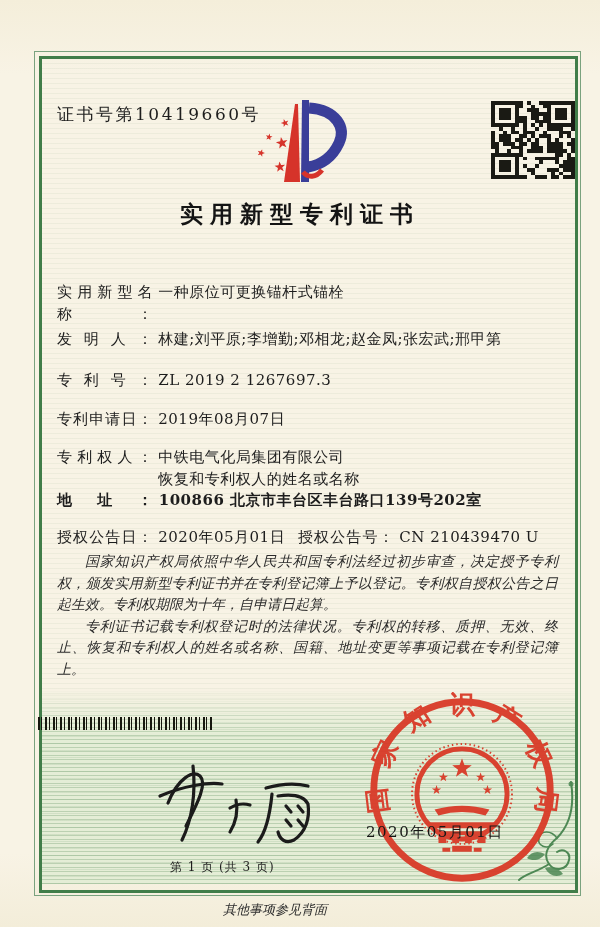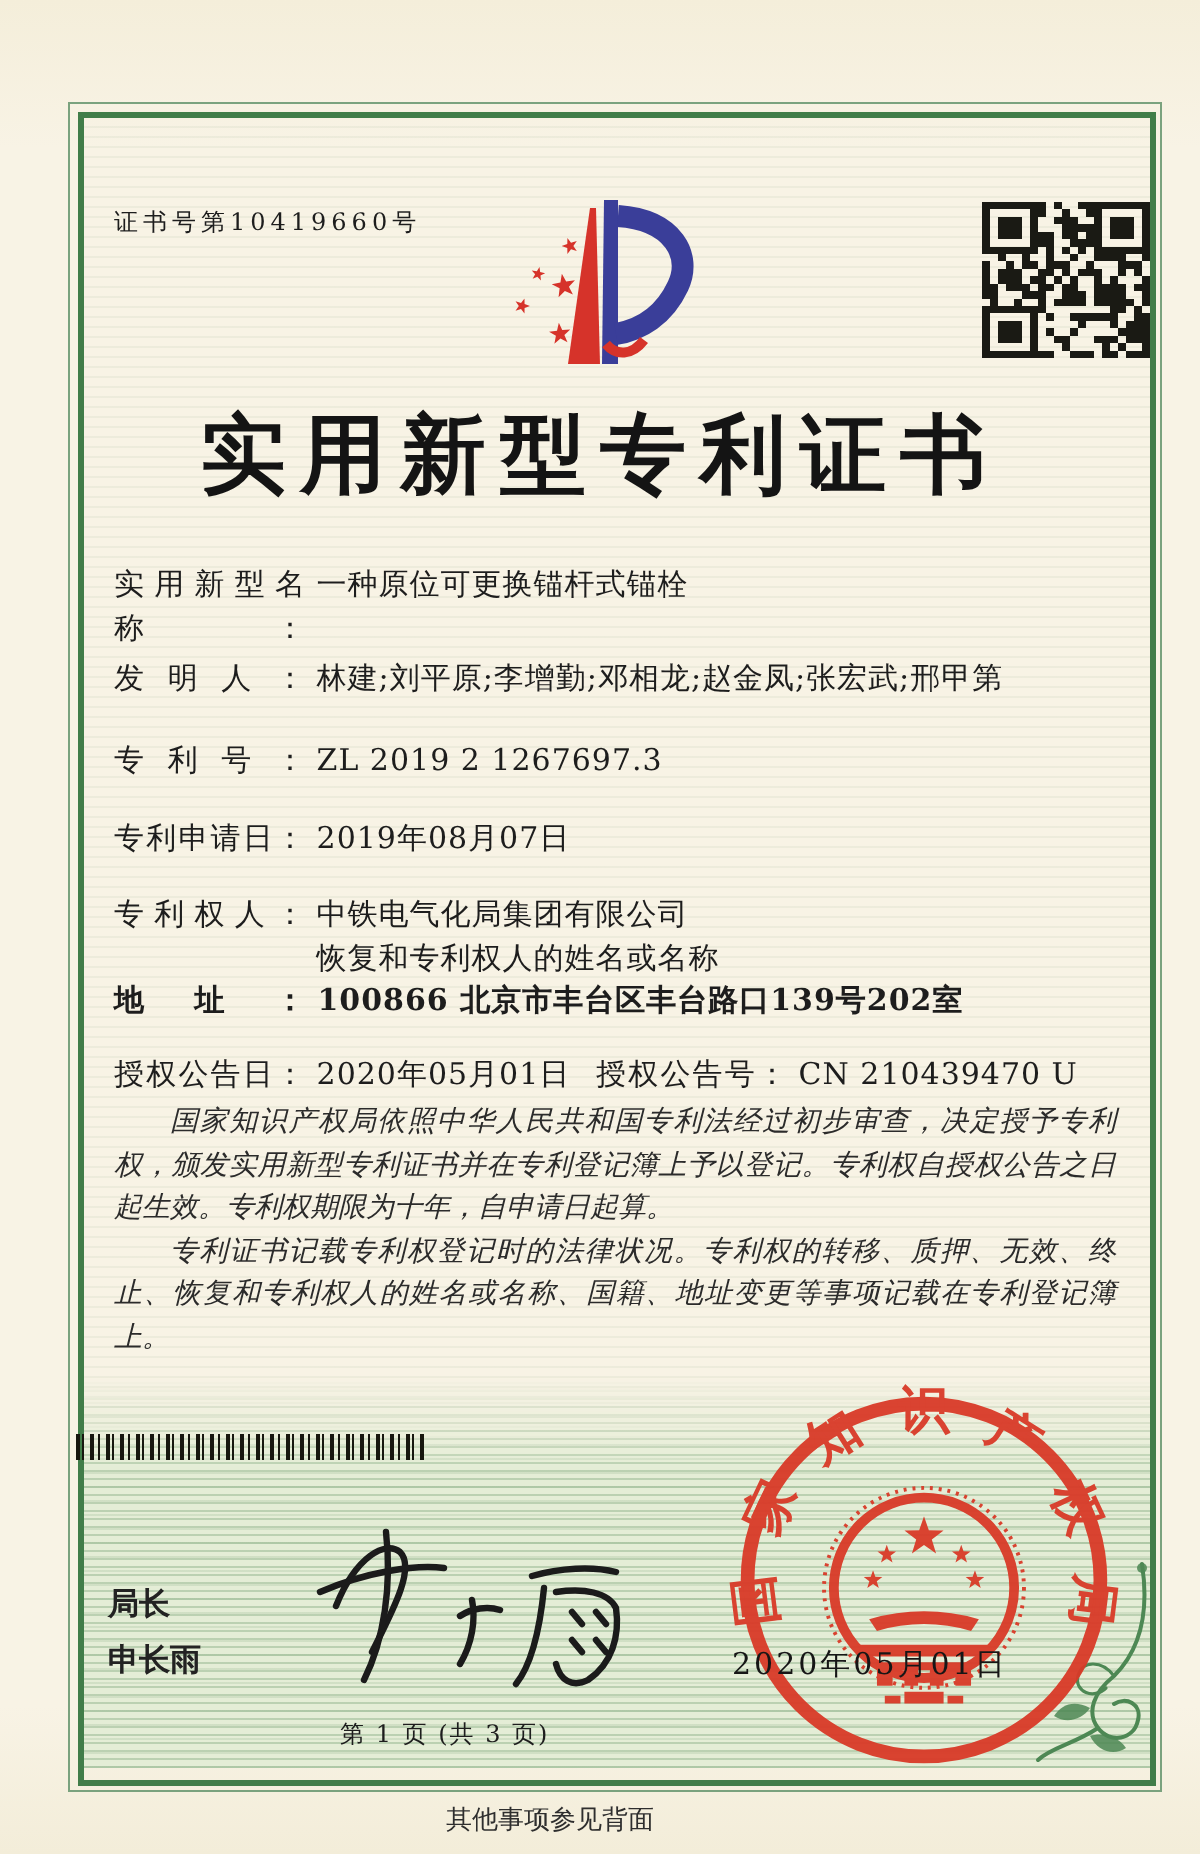--- a/index.html
+++ b/index.html
@@ -12,45 +12,45 @@
   .frame-inner{position:absolute;left:39px;top:56px;width:533px;height:831px;border:3px solid #417d49;}
   .texture{position:absolute;left:42px;top:59px;width:533px;height:825px;
     background:repeating-linear-gradient(0deg,rgba(140,170,135,.10) 0 1px,transparent 1px 5px);}
   .band{position:absolute;left:42px;top:688px;width:533px;height:196px;
     background:
       repeating-linear-gradient(0deg,rgba(120,162,118,.38) 0 1px,transparent 1px 4px),
       repeating-linear-gradient(0deg,rgba(120,162,118,.18) 0 1px,transparent 1px 7px),
       #e4edd6;
     -webkit-mask-image:linear-gradient(180deg,transparent 0,#000 46px);
     mask-image:linear-gradient(180deg,transparent 0,#000 46px);}
-  .cert-no{position:absolute;left:57px;top:103px;font-size:12px;letter-spacing:2.5px;}
+  .cert-no{position:absolute;left:57px;top:103px;font-size:17px;letter-spacing:2.5px;}
   .logo{position:absolute;left:238px;top:80px;}
   .qr{position:absolute;left:491px;top:101px;}
   .title{position:absolute;left:0;right:0;top:199px;text-align:center;
-    font-size:43px;font-weight:700;letter-spacing:7px;color:#141414;}
+    font-size:23px;font-weight:700;letter-spacing:7px;color:#141414;}
   .row{position:absolute;left:57px;right:40px;font-size:15px;letter-spacing:.5px;line-height:22px;}
   .lbl{display:inline-block;width:96px;text-align:justify;text-align-last:justify;vertical-align:top;}
   .val{display:inline-block;vertical-align:top;}
   .r-name{top:281px;} .r-inv{top:328px;} .r-pat{top:369px;} .r-fil{top:408px;}
   .r-own{top:446px;} .r-addr{top:489px;font-weight:bold;} .r-grant{top:526px;}
   .grant2{position:absolute;left:241px;top:0;}
   .body-text{position:absolute;left:57px;right:42px;top:551px;
     font-size:14px;line-height:21.5px;font-style:italic;text-align:justify;color:#2b2b2b;}
   .body-text p{margin:0;text-indent:2em;}
   .barcode{position:absolute;left:38px;top:717px;width:176px;height:13px;
     background:repeating-linear-gradient(90deg,#17170f 0 2px,transparent 2px 3px,#17170f 3px 4px,transparent 4px 7px,#17170f 7px 9px,transparent 9px 11px,#17170f 11px 12px,transparent 12px 15px);}
   .signer{position:absolute;left:54px;top:788px;font-family:"DejaVu Sans","Liberation Sans",sans-serif;
     font-weight:700;font-size:15.5px;line-height:28px;color:#222;}
   .signature{position:absolute;left:138px;top:748px;z-index:3;}
   .seal{position:absolute;left:364px;top:692px;z-index:4;opacity:.95;}
   .seal-date{position:absolute;left:366px;top:823px;z-index:5;font-size:15px;letter-spacing:1.5px;color:#161616;}
   .flourish{position:absolute;left:515px;top:780px;z-index:2;}
   .page-no{position:absolute;left:170px;top:859px;width:200px;text-align:left;font-size:12px;letter-spacing:1px;}
   .back-note{position:absolute;left:175px;top:901px;width:200px;text-align:center;
-    font-size:13px;color:#2e2e2e;}
+    font-size:13px;font-style:italic;color:#2e2e2e;}
 </style>
 </head>
 <body>
 
 <div class="page">
 
   <div class="frame-outer"></div>
   <div class="frame-inner"></div>
   <div class="texture"></div>
   <div class="band"></div>
@@ -377,24 +377,20 @@
     </span>
   </div>
 
   <div class="body-text">
     <p>国家知识产权局依照中华人民共和国专利法经过初步审查，决定授予专利权，颁发实用新型专利证书并在专利登记簿上予以登记。专利权自授权公告之日起生效。专利权期限为十年，自申请日起算。</p>
     <p>专利证书记载专利权登记时的法律状况。专利权的转移、质押、无效、终止、恢复和专利权人的姓名或名称、国籍、地址变更等事项记载在专利登记簿上。</p>
   </div>
 
   <div class="barcode"></div>
 
-  <div class="signer">
-    <div>局长</div>
-    <div>申长雨</div>
-  </div>
 
   <div class="signature">
     <svg width="180" height="100" viewBox="0 0 180 100">
       <g fill="none" stroke="#1b1b1b" stroke-width="3.2" stroke-linecap="round">
         <path d="M30,55 C40,30 55,22 62,28 C70,36 58,58 48,78"></path>
         <path d="M22,48 C45,38 70,34 84,36"></path>
         <path d="M55,18 C58,45 54,72 44,92"></path>
         <path d="M98,52 C100,62 98,74 92,84"></path>
         <path d="M92,60 C98,56 106,55 112,57"></path>
         <path d="M128,40 C142,36 158,35 170,38"></path>

